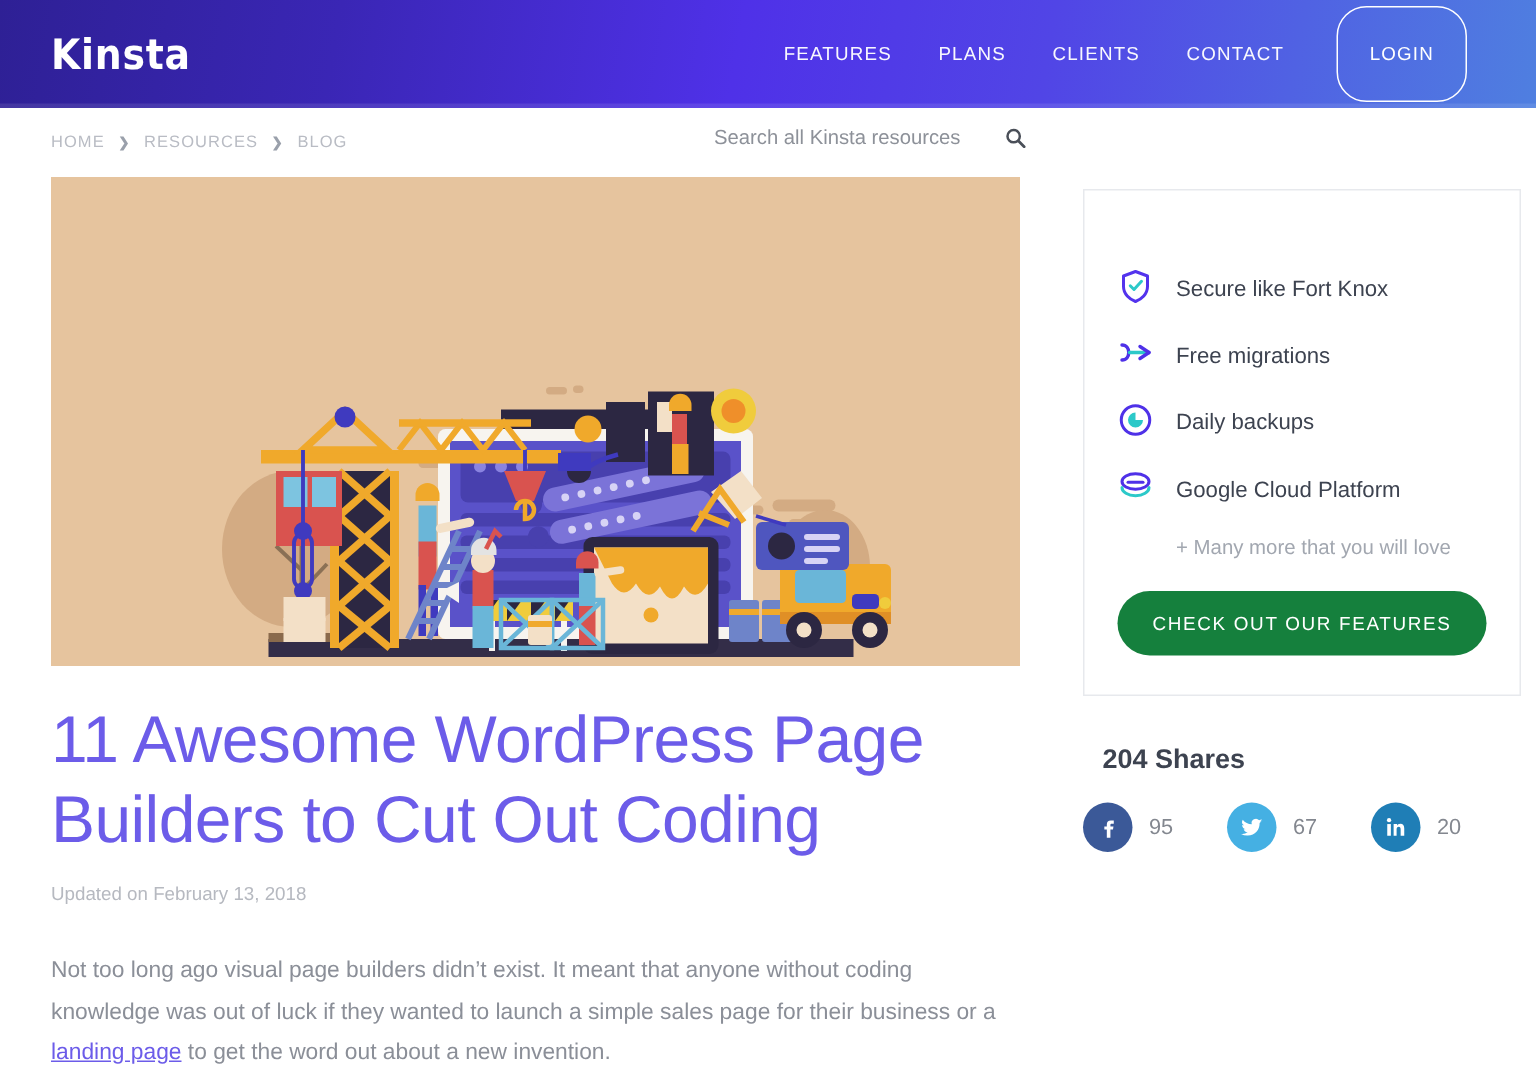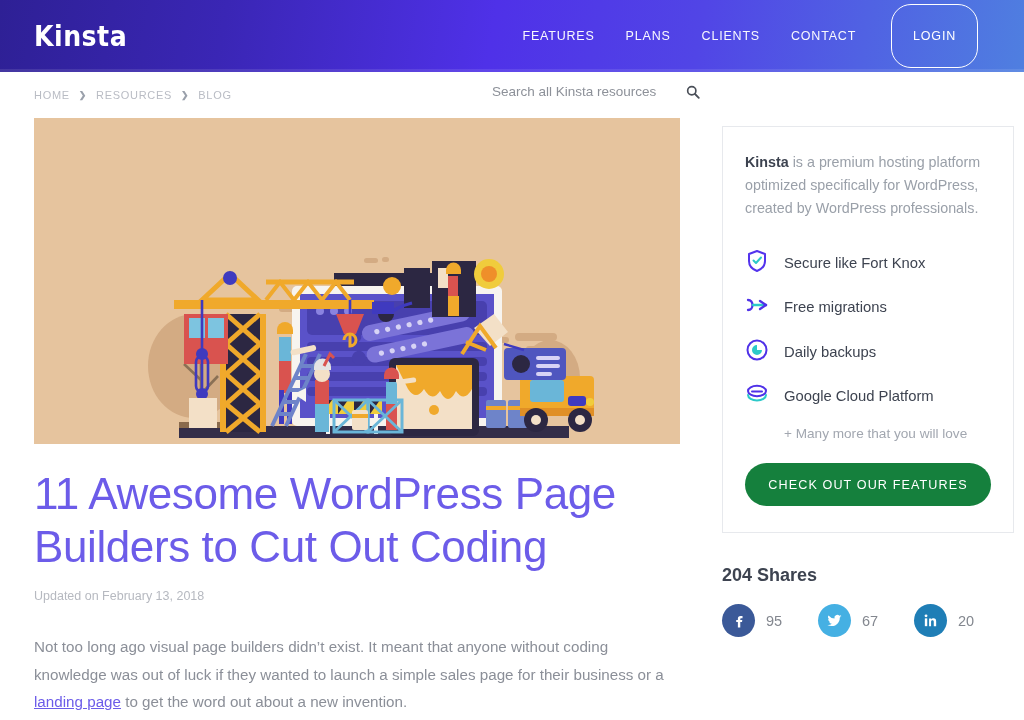--- a/index.html
+++ b/index.html
@@ -73,21 +73,21 @@
     gap: 9px;
     font-size: 11px;
     letter-spacing: 0.7px;
     color: #b9bcc4;
   }
   .breadcrumb a { color: #b9bcc4; text-decoration: none; }
   .crumb-sep { font-size: 9px; color: #9aa0ab; font-weight: bold; }
 
   .search-wrap {
     position: absolute;
-    left: 492px;
+    left: 476px;
     top: 12px;
     display: flex;
     align-items: center;
     gap: 14px;
   }
   .search-input {
     border: none;
     outline: none;
     font-size: 13.5px;
     color: #8d9199;
@@ -187,20 +187,21 @@
     cursor: pointer;
     font-family: "Liberation Sans", sans-serif;
   }
 
   
   .shares-title {
     margin-top: 32px;
     font-size: 18px;
     color: #3d4350;
     font-weight: bold;
+    margin-left: 13px;
   }
   .share-grid {
     margin-top: 18px;
     display: grid;
     grid-template-columns: 96px 96px 96px;
     row-gap: 12px;
   }
   .share-item {
     display: flex;
     align-items: center;
@@ -485,23 +486,20 @@
 
     <h1 class="post-title">11 Awesome WordPress Page Builders to Cut Out Coding</h1>
     <div class="post-meta">Updated on February 13, 2018</div>
     <p class="post-body">
       <span>Not too long ago visual page builders didn’t exist. It meant that anyone without coding knowledge was out of luck if they wanted to launch a simple sales page for their business or a </span><a href="#">landing page</a><span> to get the word out about a new invention.</span>
     </p>
   </main>
 
   <aside class="sidebar">
     <div class="card">
-      <p class="card-intro">
-        <b>Kinsta</b><span> is a premium hosting platform optimized specifically for WordPress, created by WordPress professionals.</span>
-      </p>
 
       <div class="feature-list">
 
 
         <div class="feature-row">
           <span>
             <svg class="feature-icon" viewBox="0 0 24 24" fill="none">
               <path d="M12 2 L20 5 V12 C20 17 16 20.5 12 22 C8 20.5 4 17 4 12 V5 Z" stroke="#5333ed" stroke-width="2" stroke-linejoin="round"></path>
               <path d="M8.5 11.5 L11 14 L16 8.5" stroke="#2cc9c9" stroke-width="2" stroke-linecap="round" stroke-linejoin="round"></path>
             </svg>

